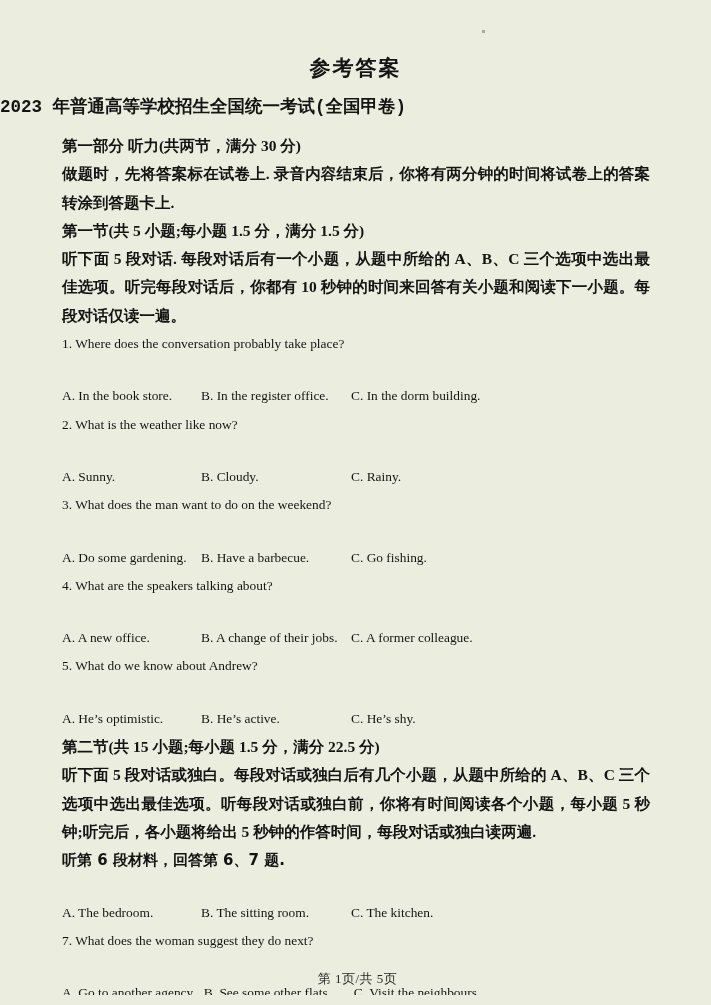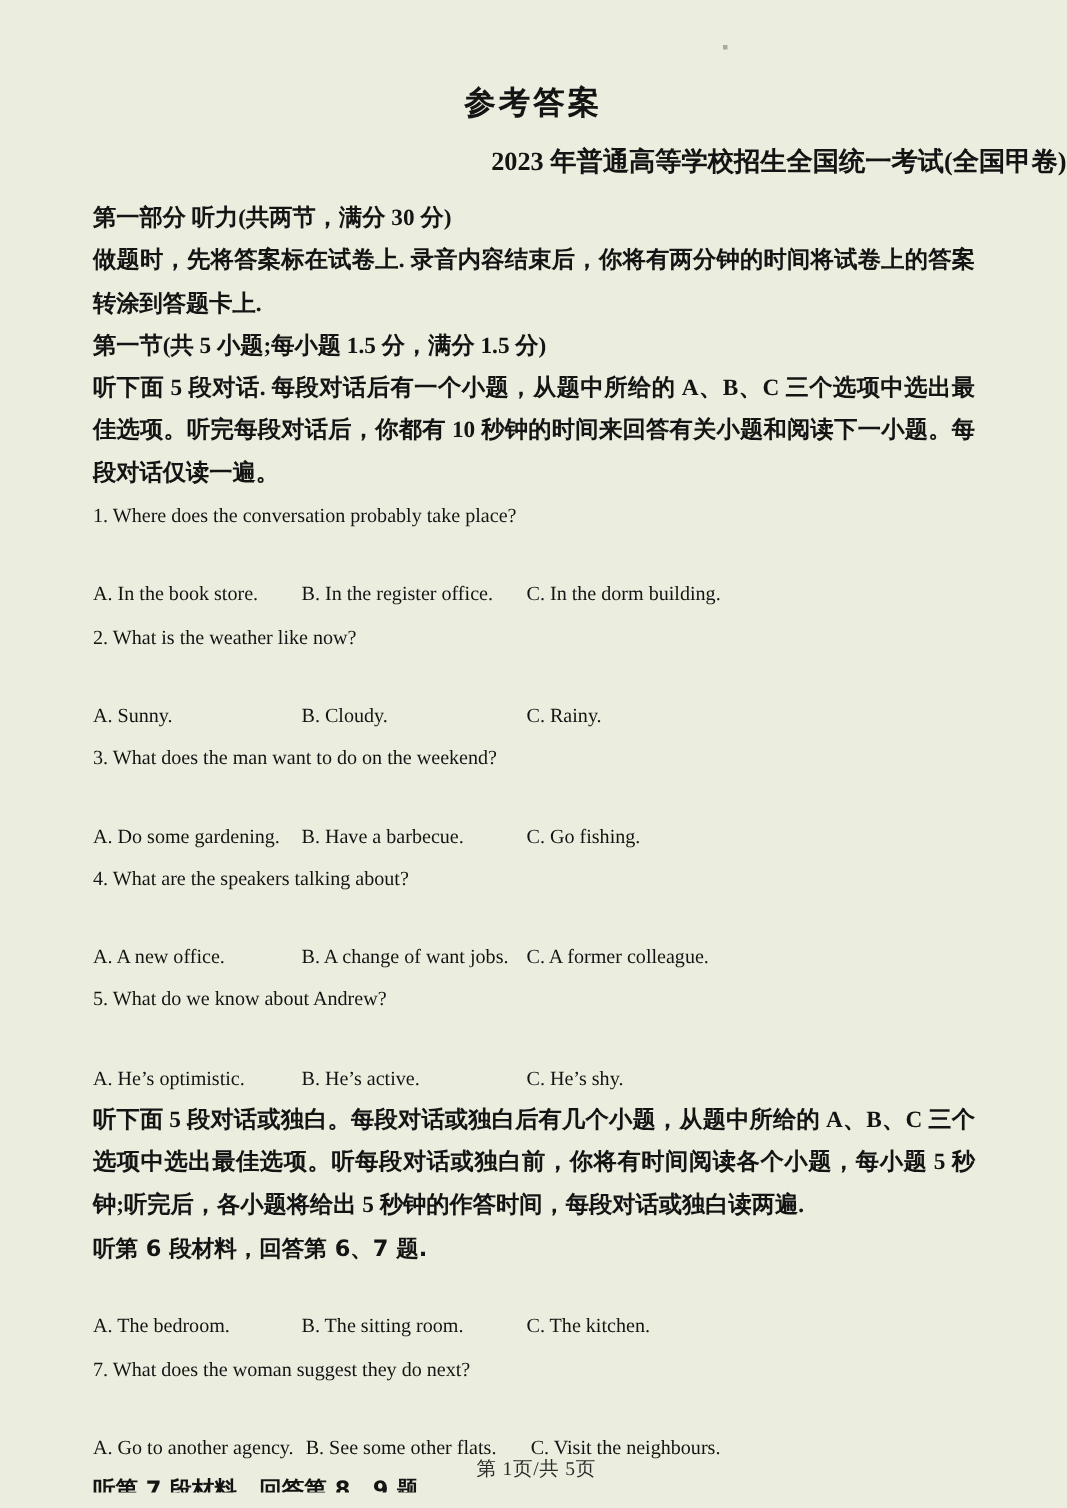--- a/index.html
+++ b/index.html
@@ -25,24 +25,25 @@
   .doc-title {
     margin: 54px 0 0 0;
     text-align: center;
     font-size: 21px;
     line-height: 29px;
     font-weight: 700;
     letter-spacing: 2px;
   }
   .doc-subtitle {
     margin: 11px 0 0 0;
-    text-align: right;
+    text-align: left;
     font-size: 17.5px;
     line-height: 26px;
     font-weight: 700;
+    font-family: Liberation Mono, monospace;
   }
   .doc-subject {
     margin: 13px 0 0 0;
     text-align: center;
     font-size: 17.5px;
     line-height: 26px;
     font-weight: 700;
     letter-spacing: 1px;
   }
   .doc-body {
@@ -105,23 +106,24 @@
       <p class="para">做题时，先将答案标在试卷上. 录音内容结束后，你将有两分钟的时间将试卷上的答案转涂到答题卡上.</p>
       <p class="heading">第一节(共 5 小题;每小题 1.5 分，满分 1.5 分)</p>
       <p class="para">听下面 5 段对话. 每段对话后有一个小题，从题中所给的 A、B、C 三个选项中选出最佳选项。听完每段对话后，你都有 10 秒钟的时间来回答有关小题和阅读下一小题。每段对话仅读一遍。</p>
       <p class="question">1. Where does the conversation probably take place?</p>
       <div class="options-row"><span class="opt opt-a">A. In the book store.</span><span class="opt opt-b">B. In the register office.</span><span class="opt opt-c">C. In the dorm building.</span></div>
       <p class="question">2. What is the weather like now?</p>
       <div class="options-row"><span class="opt opt-a">A. Sunny.</span><span class="opt opt-b">B. Cloudy.</span><span class="opt opt-c">C. Rainy.</span></div>
       <p class="question">3. What does the man want to do on the weekend?</p>
       <div class="options-row"><span class="opt opt-a">A. Do some gardening.</span><span class="opt opt-b">B. Have a barbecue.</span><span class="opt opt-c">C. Go fishing.</span></div>
       <p class="question">4. What are the speakers talking about?</p>
-      <div class="options-row"><span class="opt opt-a">A. A new office.</span><span class="opt opt-b">B. A change of want jobs.</span><span class="opt opt-c">C. A former colleague.</span></div>
+      <div class="options-row"><span class="opt opt-a">A. A new office.</span><span class="opt opt-b">B. A change of their jobs.</span><span class="opt opt-c">C. A former colleague.</span></div>
       <p class="question">5. What do we know about Andrew?</p>
       <div class="options-row"><span class="opt opt-a">A. He’s optimistic.</span><span class="opt opt-b">B. He’s active.</span><span class="opt opt-c">C. He’s shy.</span></div>
+      <p class="heading">第二节(共 15 小题;每小题 1.5 分，满分 22.5 分)</p>
       <p class="para">听下面 5 段对话或独白。每段对话或独白后有几个小题，从题中所给的 A、B、C 三个选项中选出最佳选项。听每段对话或独白前，你将有时间阅读各个小题，每小题 5 秒钟;听完后，各小题将给出 5 秒钟的作答时间，每段对话或独白读两遍.</p>
       <p class="material">听第 6 段材料，回答第 6、7 题.</p>
       <div class="options-row"><span class="opt opt-a">A. The bedroom.</span><span class="opt opt-b">B. The sitting room.</span><span class="opt opt-c">C. The kitchen.</span></div>
       <p class="question">7. What does the woman suggest they do next?</p>
       <div class="options-row"><span class="opt opt-a">A. Go to another agency.</span><span class="opt opt-b">B. See some other flats.</span><span class="opt opt-c">C. Visit the neighbours.</span></div>
       <p class="material">听第 7 段材料，回答第 8、9 题。</p>
       <p class="question">8. What is the man doing?</p>
     </div>
 
   <div class="doc-footer">第 1页/共 5页</div>

